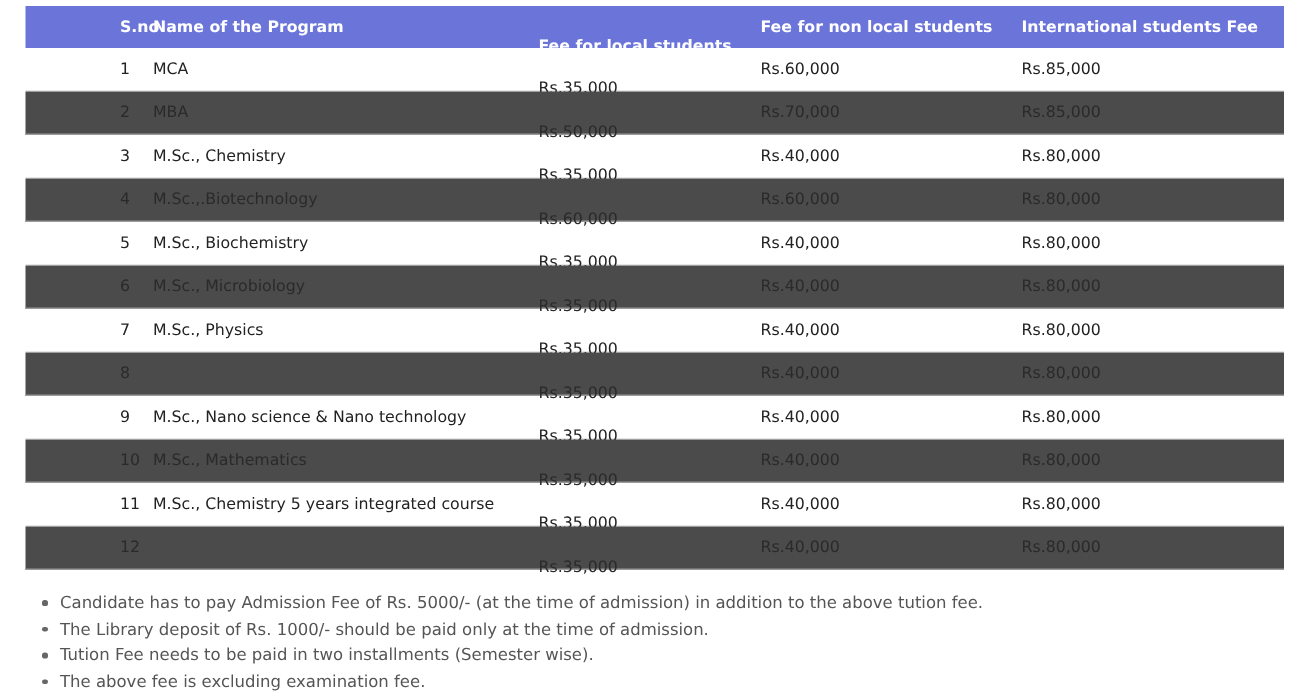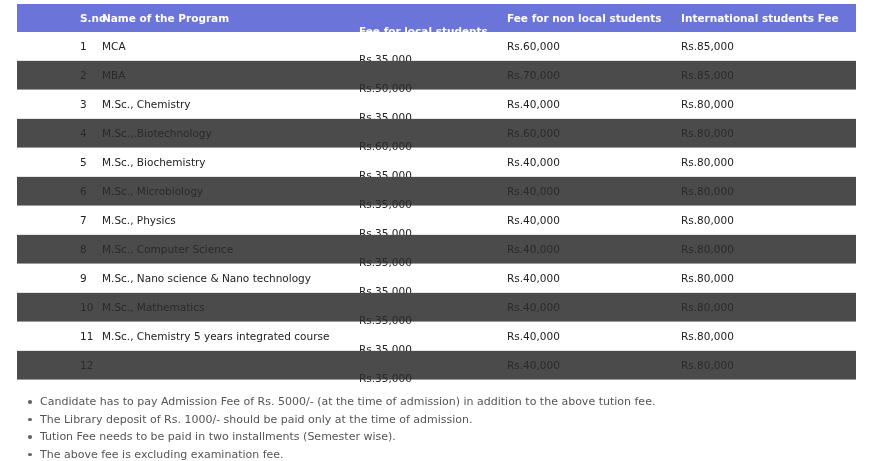--- a/index.html
+++ b/index.html
@@ -72,21 +72,20 @@
   </div>
   <div class="row">
     <span class="cell c0">7</span>
     <span class="cell c1">M.Sc., Physics</span>
     <span class="cell c2">Rs.35,000</span>
     <span class="cell c3">Rs.40,000</span>
     <span class="cell c4">Rs.80,000</span>
   </div>
   <div class="row dark">
     <span class="cell c0">8</span>
-    <span class="cell c1">M.Sc., Computer Science</span>
     <span class="cell c2">Rs.35,000</span>
     <span class="cell c3">Rs.40,000</span>
     <span class="cell c4">Rs.80,000</span>
   </div>
   <div class="row">
     <span class="cell c0">9</span>
     <span class="cell c1">M.Sc., Nano science &amp; Nano technology</span>
     <span class="cell c2">Rs.35,000</span>
     <span class="cell c3">Rs.40,000</span>
     <span class="cell c4">Rs.80,000</span>

